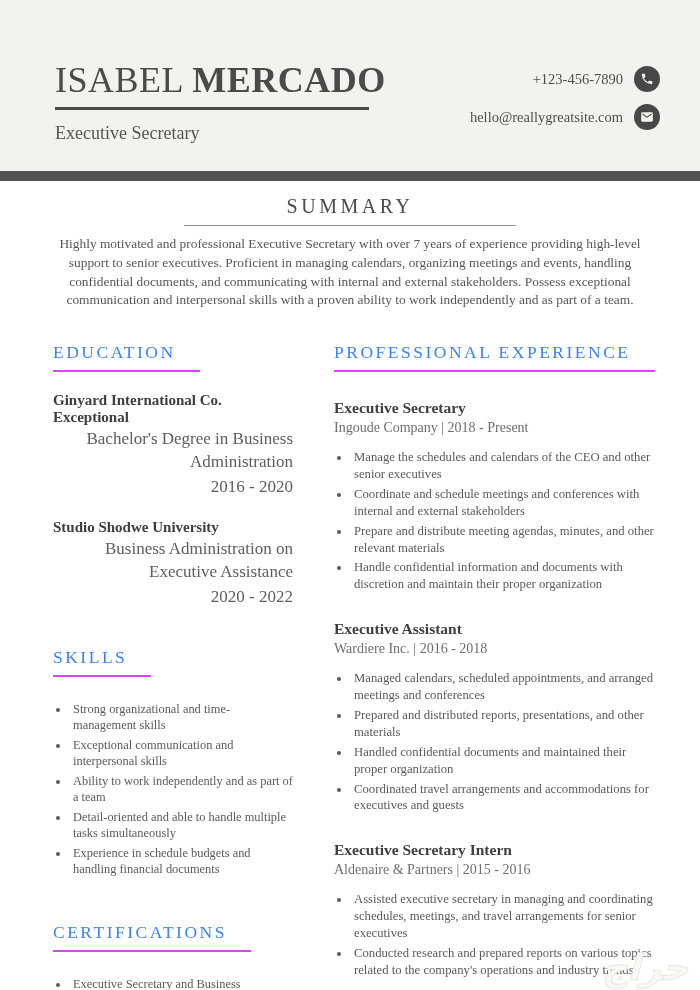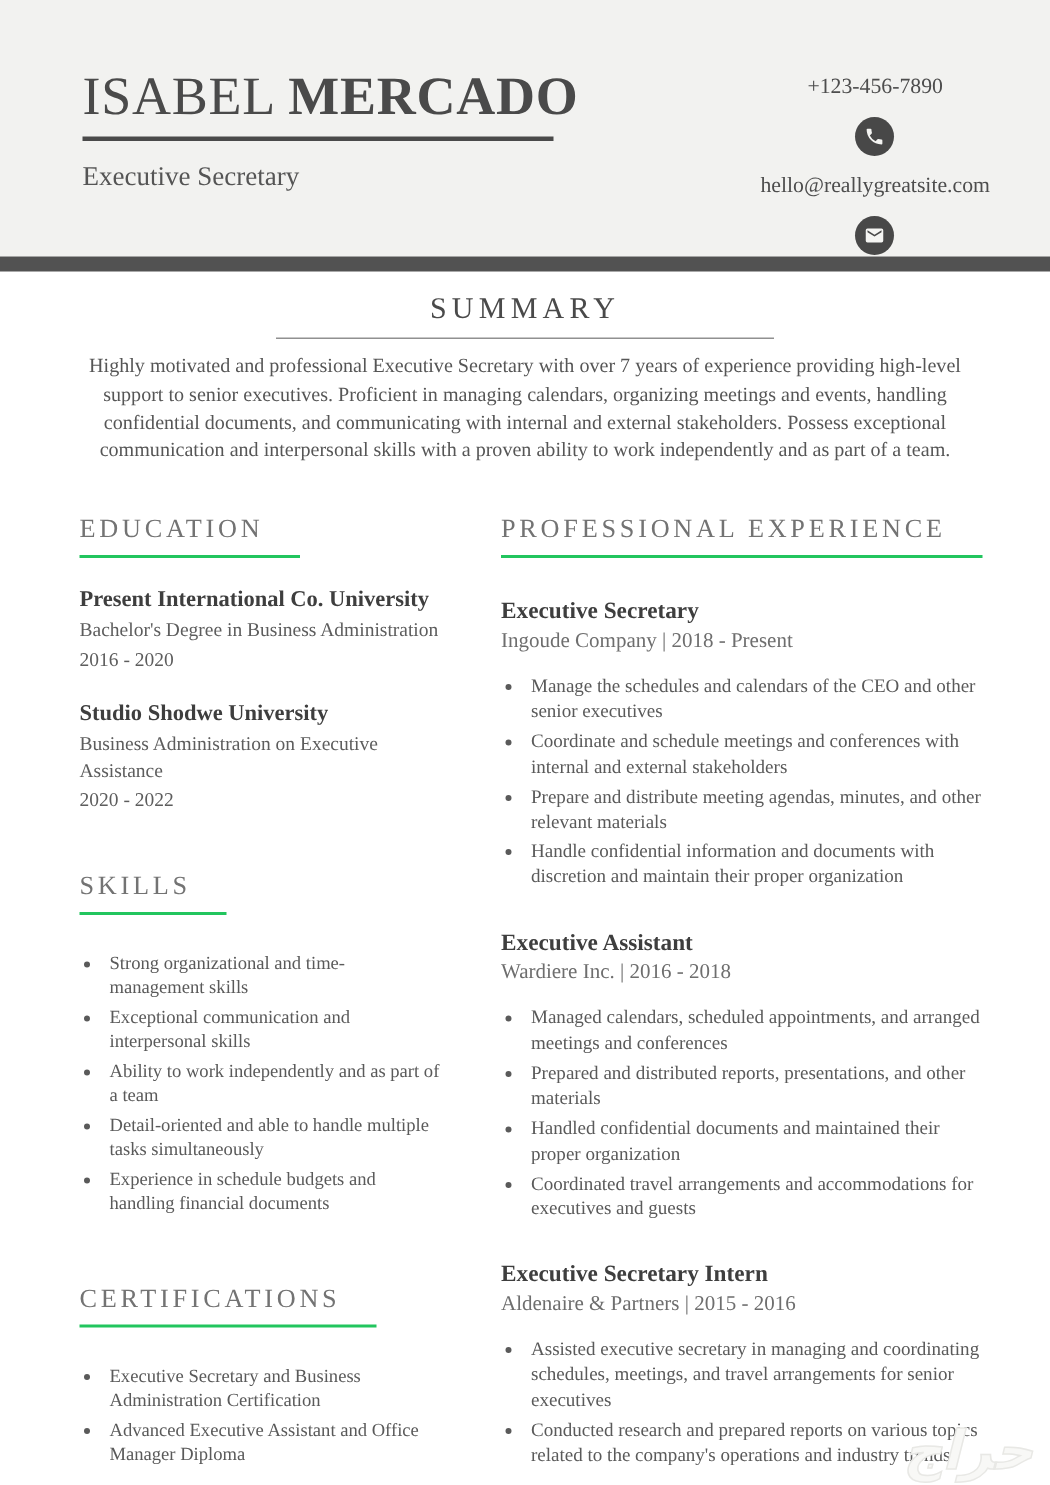--- a/index.html
+++ b/index.html
@@ -14,21 +14,21 @@
     color: #565656;
     overflow: hidden;
   }
 
   
   .header {
     height: 171px;
     background: #f2f2f0;
     display: flex;
     justify-content: space-between;
-    padding: 0 40px 0 55px;
+    padding: 16px 40px 0 55px;
   }
   .name-block { margin-top: 46px; }
   .name {
     margin: 0;
     font-size: 36px;
     line-height: 1.05;
     font-weight: 400;
     color: #4a4a4a;
     letter-spacing: 0.5px;
     white-space: nowrap;
@@ -48,21 +48,20 @@
     margin-top: 50px;
     display: flex;
     flex-direction: column;
     gap: 12px;
   }
   .contact-row {
     display: flex;
     align-items: center;
     justify-content: flex-end;
     gap: 11px;
-    flex-direction: column;
   }
   .contact-text { font-size: 14.5px; color: #4d4d4d; white-space: nowrap; }
   .badge {
     width: 26px; height: 26px;
     border-radius: 50%;
     background: #484848;
     display: flex;
     align-items: center;
     justify-content: center;
     flex-shrink: 0;
@@ -105,31 +104,31 @@
   }
   .left-col { width: 240px; flex-shrink: 0; }
   .col-divider { width: 1px; background: #b3b3b3; margin-left: 16px; }
   .right-col { margin-left: 25px; flex: 1; }
 
   .sec-head { margin: 0 0 18px 0; }
   .sec-head span {
     display: inline-block;
     font-size: 17.5px;
     letter-spacing: 2.5px;
-    color: #737373;
+    color: #3b82f6;
     padding: 0 24px 7px 0;
-    border-bottom: 2px solid #22c55e;
+    border-bottom: 2px solid #d946ef;
     white-space: nowrap;
   }
 
   
   .edu-entry { margin-top: 20px; }
   .edu-entry:first-of-type { margin-top: 24px; }
   .school { font-size: 15px; font-weight: 700; color: #3e3e3e; }
-  .degree, .dates { font-size: 13px; line-height: 1.35; color: #5d5d5d; margin-top: 2px; }
+  .degree, .dates { font-size: 17px; line-height: 1.35; color: #5d5d5d; margin-top: 2px; text-align: right; }
 
   
   ul.bullets {
     margin: 0;
     padding-left: 17px;
   }
   ul.bullets li {
     font-size: 12.4px;
     line-height: 1.33;
     color: #5a5a5a;
@@ -207,21 +206,21 @@
 
   <div class="columns">
 
     <div class="left-col">
 
       <div class="edu-section">
         <div class="sec-head">
           <span>EDUCATION</span>
         </div>
         <div class="edu-entry">
-          <div class="school">Present International Co. University</div>
+          <div class="school">Ginyard International Co. Exceptional</div>
           <div class="degree">Bachelor's Degree in Business Administration</div>
           <div class="dates">2016 - 2020</div>
         </div>
         <div class="edu-entry">
           <div class="school">Studio Shodwe University</div>
           <div class="degree">Business Administration on Executive Assistance</div>
           <div class="dates">2020 - 2022</div>
         </div>
       </div>
 

